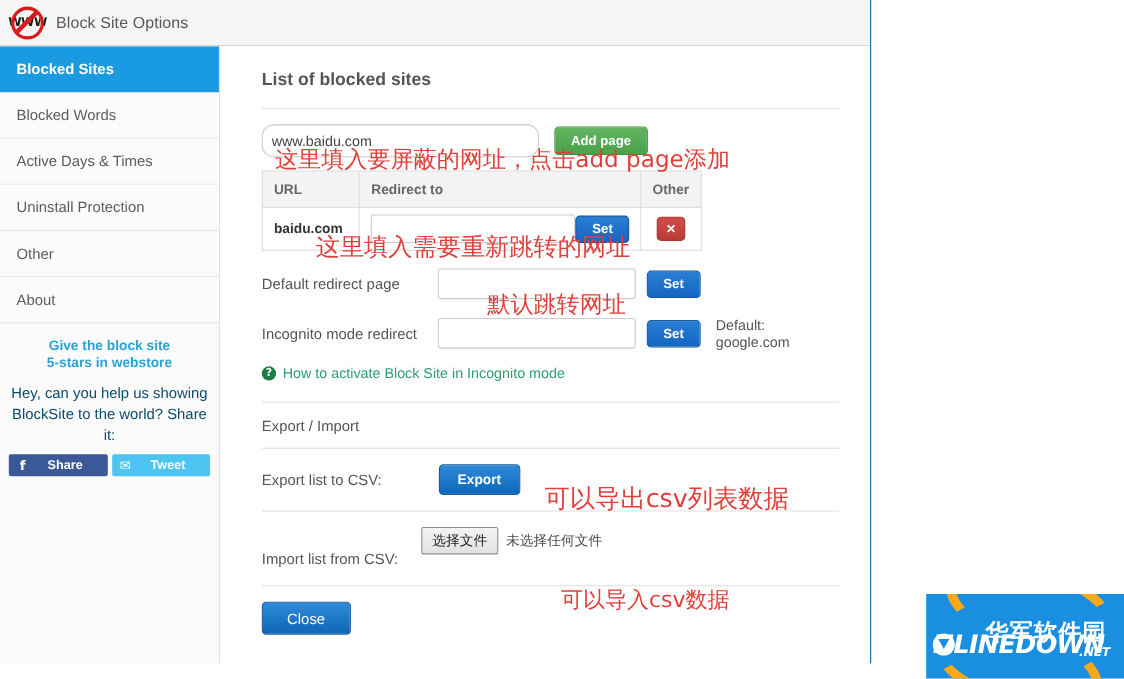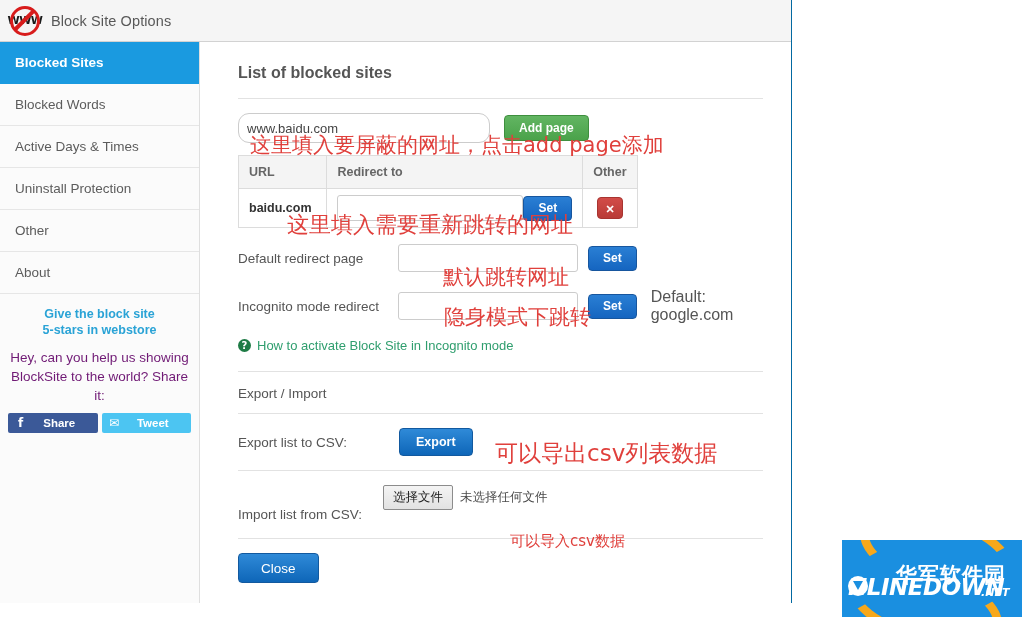--- a/index.html
+++ b/index.html
@@ -113,21 +113,21 @@
     font-size: 12.5px;
     color: #2aa3d6;
     font-weight: bold;
     line-height: 16px;
     cursor: pointer;
     text-decoration: none;
   }
   .share-text {
     padding: 8px 6px 6px 6px;
     font-size: 13.5px;
-    color: #701a75;
+    color: #0c4a6e;
     line-height: 19px;
     text-align: center;
   }
   .share-btns {
     display: flex;
     gap: 4px;
     padding: 2px 8px 0 8px;
   }
   .btn-fb, .btn-tw {
     height: 20px;
@@ -267,21 +267,21 @@
     margin-top: 16px;
   }
   .field-label {
     font-size: 13.5px;
     color: #555;
     width: 160px;
     flex: 0 0 160px;
   }
   .input-redir-default { width: 180px; height: 28px; margin-right: 10px; }
   .default-note {
-    font-size: 16px;
+    font-size: 13px;
     color: #555;
     margin-left: 14px;
   }
 
   .help-row {
     display: flex;
     align-items: center;
     margin-top: 14px;
   }
   .q-icon {
@@ -569,23 +569,22 @@
           </div>
 
         </div>
       </div>
 
     </div>
 
     <div class="anno" style="left:206px; top:131px; font-size:21px;">这里填入要屏蔽的网址，点击add page添加</div>
     <div class="anno" style="left:243px; top:210px; font-size:22px;">这里填入需要重新跳转的网址</div>
     <div class="anno" style="left:399px; top:263px; font-size:21px;">默认跳转网址</div>
-    <div class="anno" style="left:400px; top:303px; font-size:21px;">隐身模式下跳转</div>
     <div class="anno" style="left:451px; top:438px; font-size:23px;">可以导出csv列表数据</div>
-    <div class="anno" style="left:466px; top:532px; font-size:15px;">可以导入csv数据</div>
+    <div class="anno" style="left:466px; top:532px; font-size:20px;">可以导入csv数据</div>
 
   </div>
 
   <div class="watermark">
     <div class="wm-swoosh-1"></div>
     <div class="wm-swoosh-2"></div>
     <div class="wm-arrow"></div>
     <div class="wm-cn">华军软件园</div>
     <div class="wm-en">NLINEDOWN</div>
     <div class="wm-net">.NET</div>

